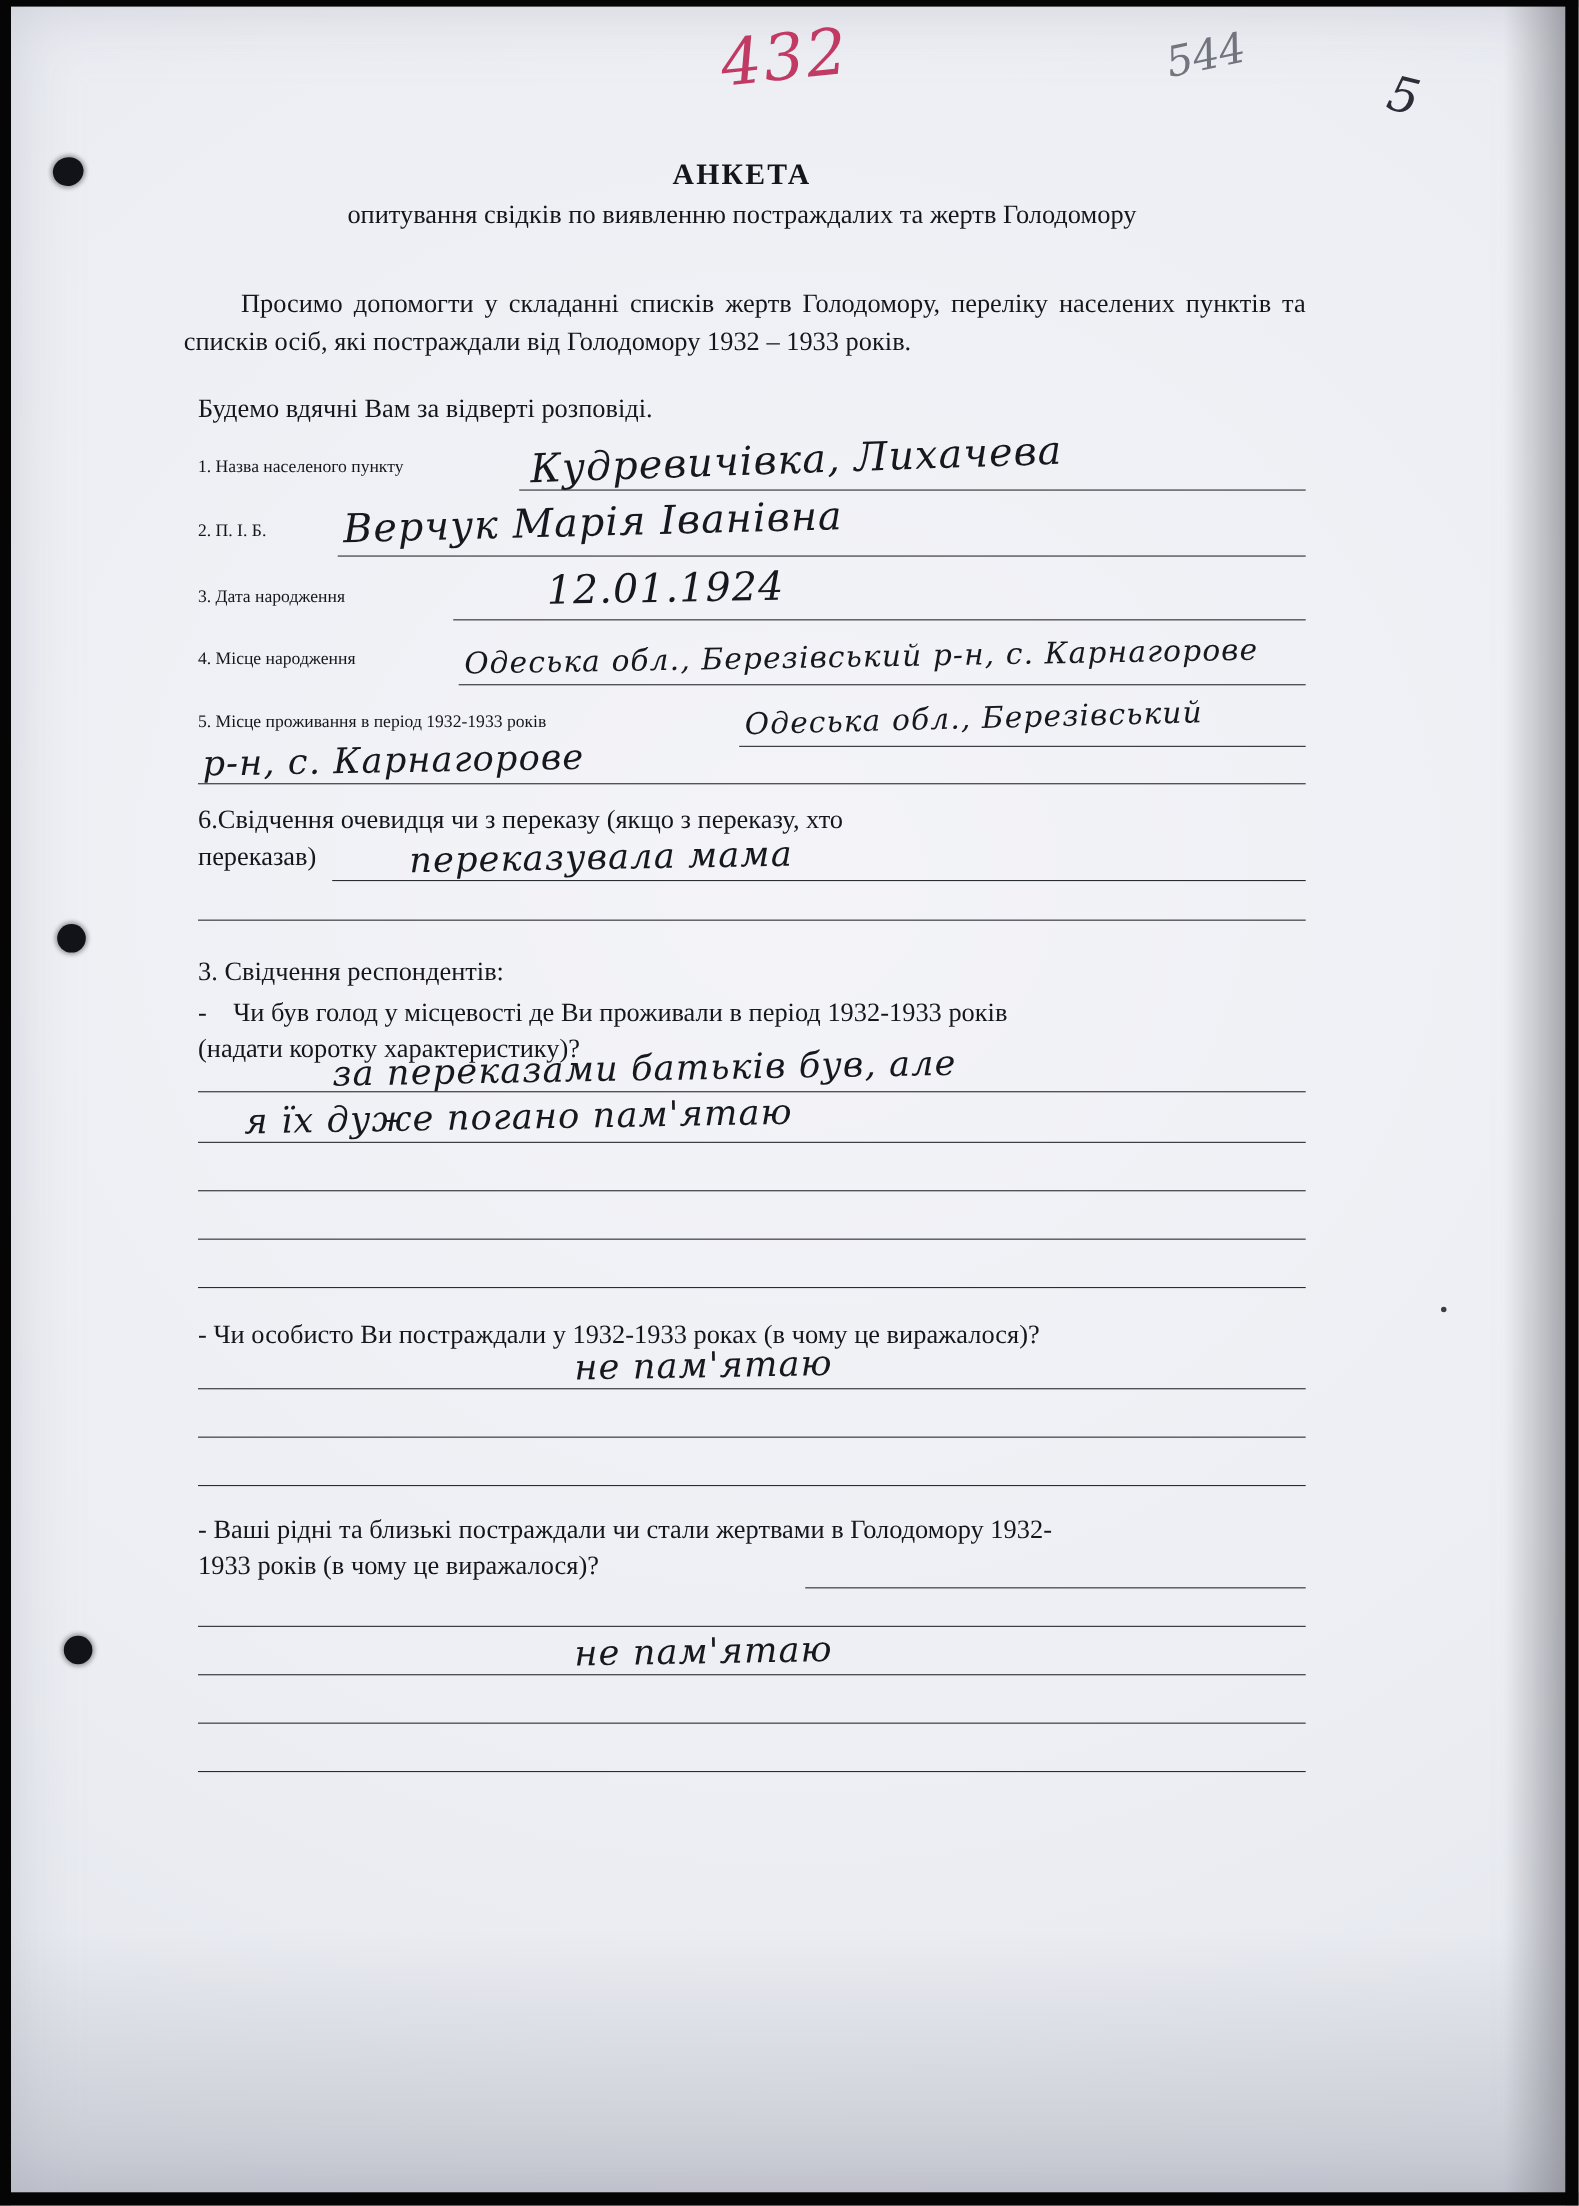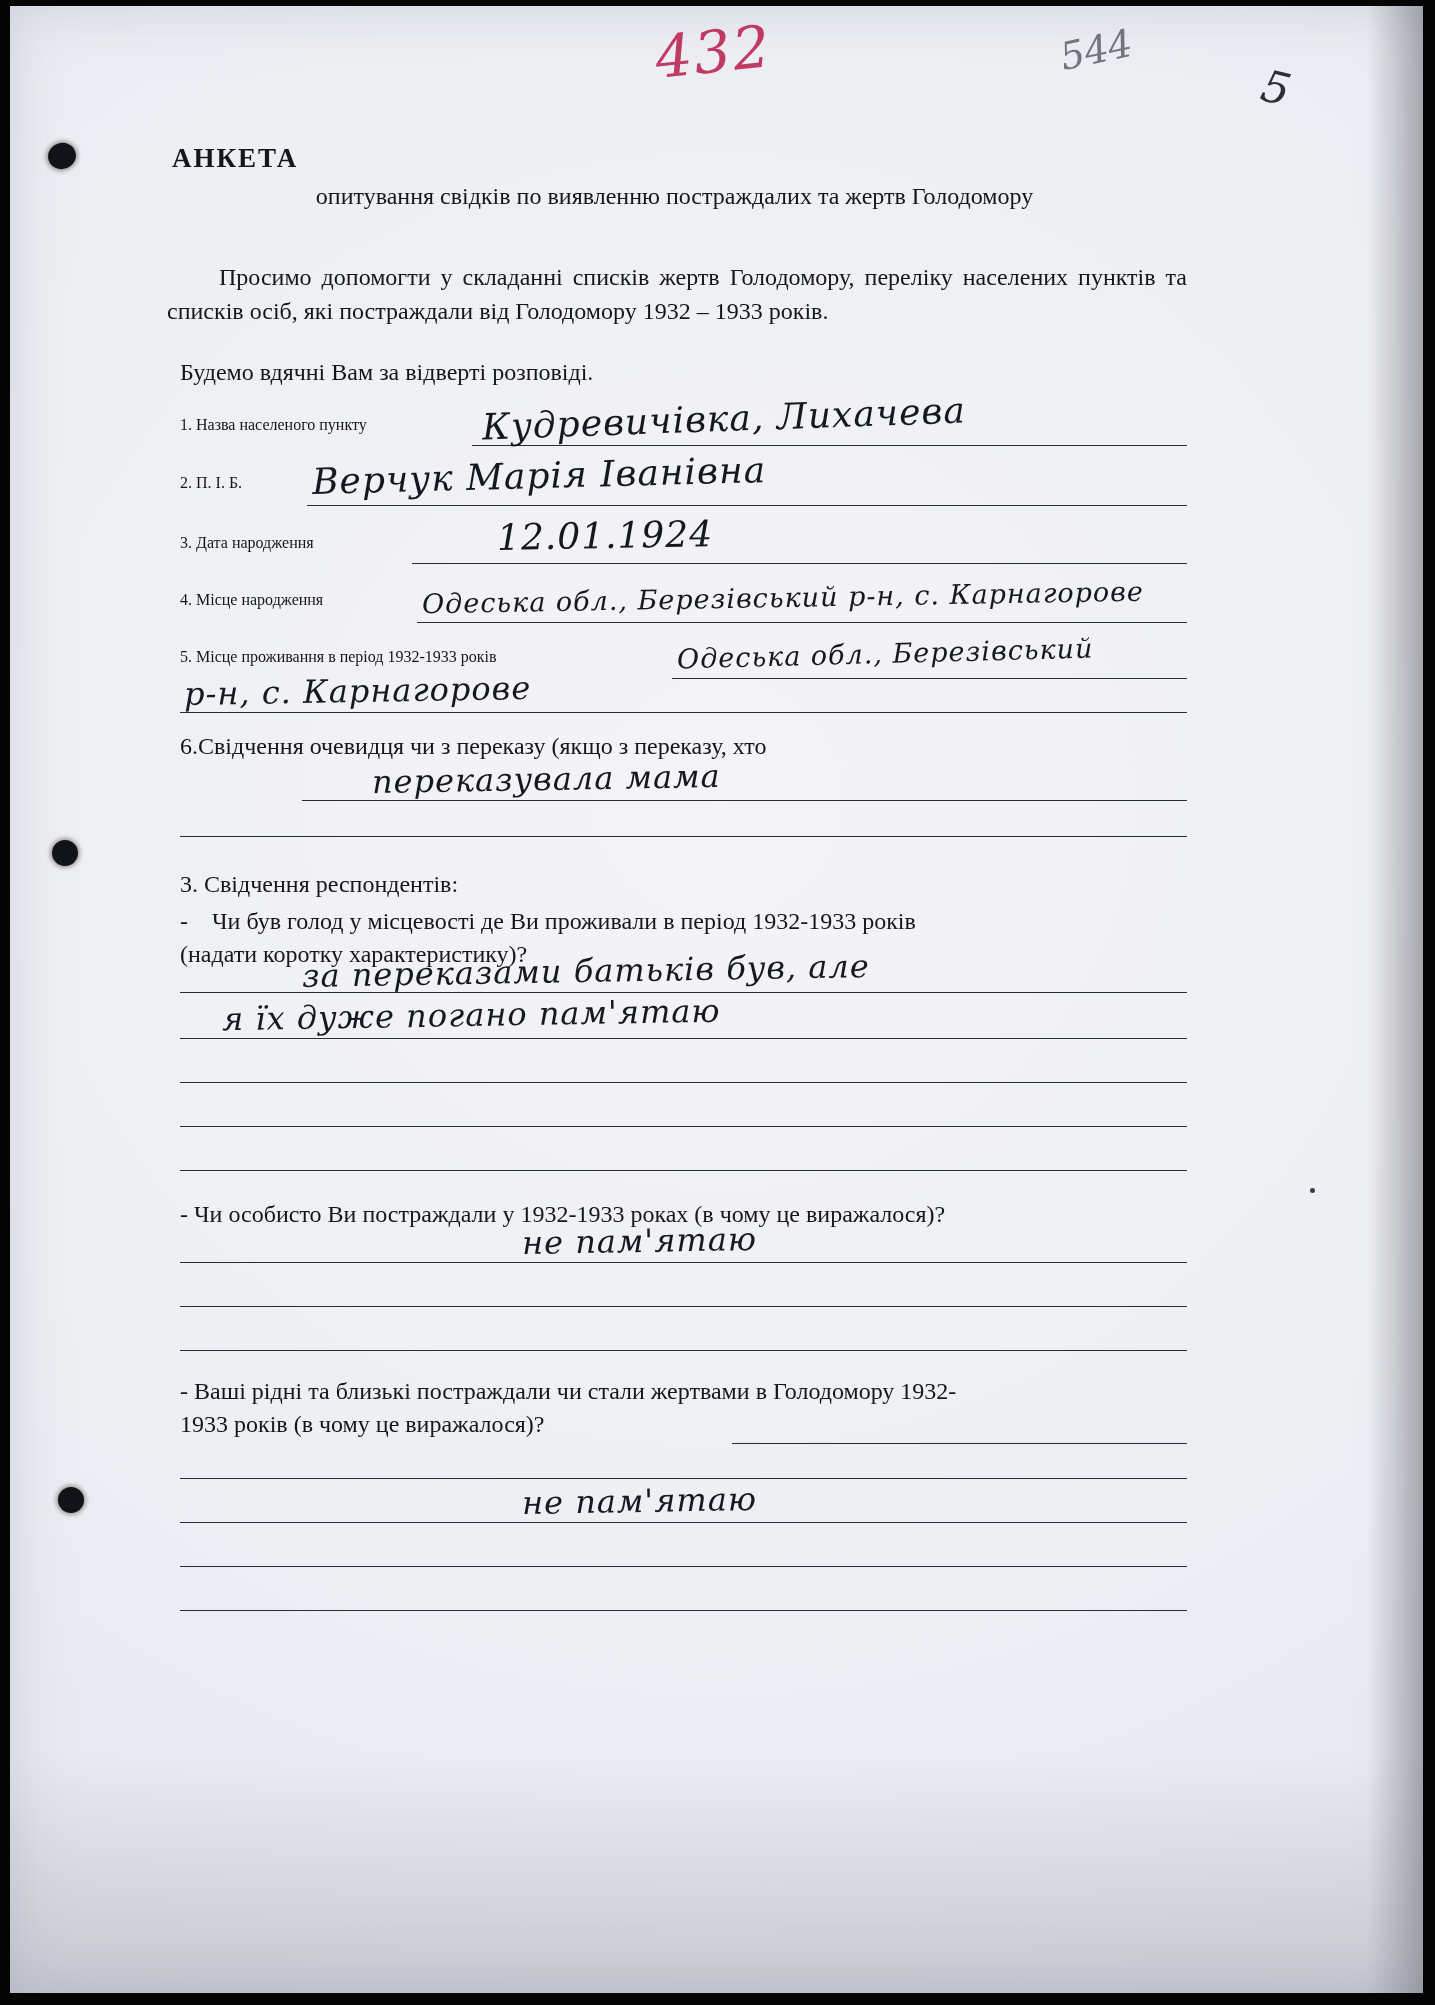--- a/index.html
+++ b/index.html
@@ -47,21 +47,21 @@
   .hole.h2{left:52px;top:840px;width:26px;height:26px;}
   .hole.h3{left:58px;top:1487px;width:26px;height:26px;}
 
   .content{
     position:absolute;
     left:172px; top:0; width:1005px;
     color:#14161c;
   }
 
   h1.title{
-    font-size:27px;font-weight:bold;letter-spacing:2px;
+    font-size:27px;font-weight:bold;text-align:center;letter-spacing:2px;
     margin:0;padding:0;position:absolute;left:0;top:143px;width:1005px;
   }
   .subtitle{
     position:absolute;left:-10px;top:180px;width:1025px;text-align:center;
     font-size:24px;line-height:33px;
   }
 
   p.para{
     position:absolute;font-size:24px;line-height:34px;margin:0;
     text-align:justify;
@@ -170,20 +170,21 @@
     </div>
     <div class="rule" style="left:500px;top:678px;width:515px;"></div>
     <div class="hw sm" style="left:505px;top:638px;transform:rotate(-1.5deg);">Одеська обл., Березівський</div>
     <div class="rule" style="left:8px;top:712px;width:1007px;"></div>
     <div class="hw mid" style="left:12px;top:672px;transform:rotate(-1deg);">р-н, с. Карнагорове</div>
 
     <div class="q-block" style="left:8px;top:730px;width:1007px;">
       <p class="q-text">
         <span>6.</span><span>Свідчення     очевидця     чи     з     переказу     (якщо     з     переказу,     хто</span>
       </p>
+      <p class="q-text">переказав)</p>
     </div>
     <div class="rule" style="left:130px;top:800px;width:885px;"></div>
     <div class="hw mid" style="left:200px;top:760px;transform:rotate(-1deg);">переказувала мама</div>
     <div class="rule" style="left:8px;top:836px;width:1007px;"></div>
 
     <div class="q-block" style="left:8px;top:868px;width:1007px;">3.  Свідчення респондентів:</div>
 
     <div class="q-block just" style="left:8px;top:905px;width:1007px;">
       <p class="q-text">
         <span>-</span>&nbsp;&nbsp;&nbsp;&nbsp;<span>Чи був голод у місцевості де Ви   проживали в період 1932-1933 років</span>

